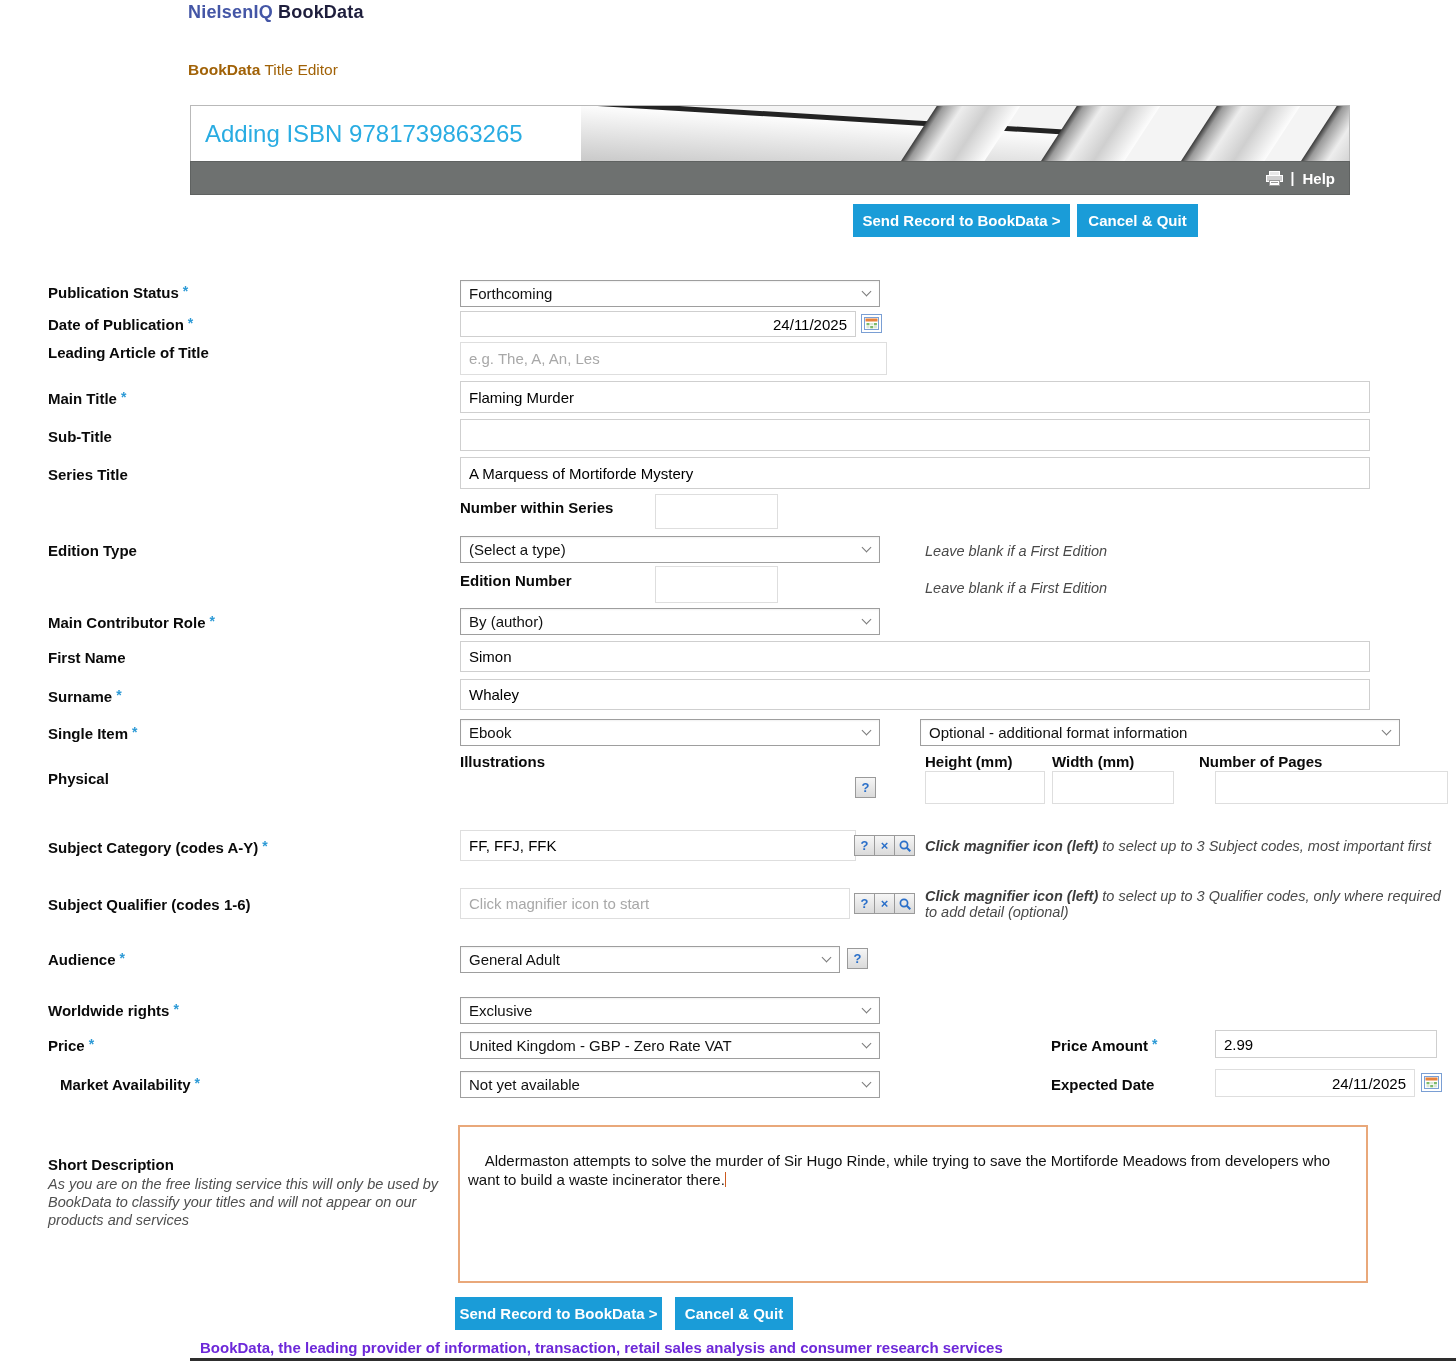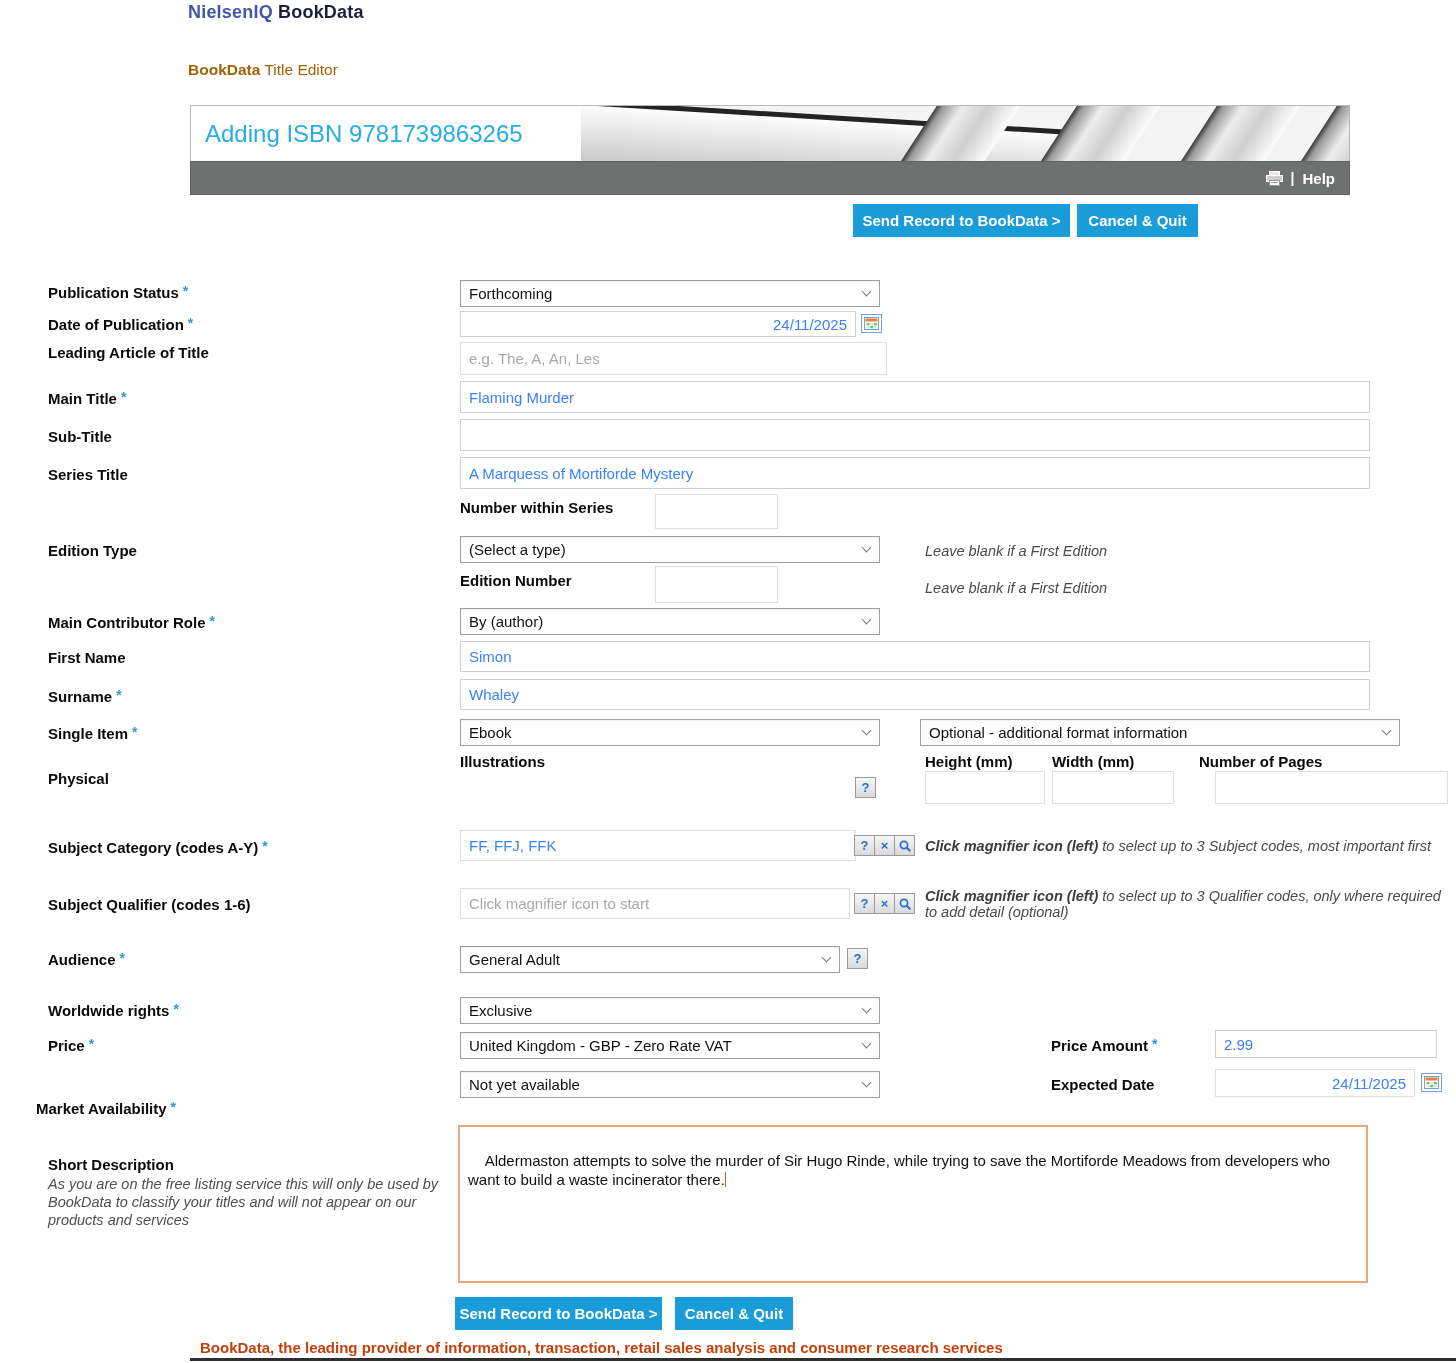--- a/index.html
+++ b/index.html
@@ -34,40 +34,40 @@
   .btn-cancel-bot { left:675px; top:1297px; width:118px; height:33px; }
 
   
   .lbl { font-size:15px; font-weight:bold; color:#0a0a0a; white-space:nowrap; }
   .req { color:#2d9ad6; font-weight:bold; margin-left:4px; position:relative; top:-2px; font-size:14px; }
 
   .sel { background:#fff; border:1px solid #9e9e9e; height:27px; display:flex; align-items:center; padding:0 22px 0 8px; font-size:15px; cursor:pointer; box-shadow:inset 0 1px 2px rgba(0,0,0,.06); }
   .sel .chev { position:absolute; right:9px; top:50%; width:7px; height:7px; margin-top:-6px; border-right:1.6px solid #7a7a7a; border-bottom:1.6px solid #7a7a7a; transform:rotate(45deg); }
   .sel .txt { overflow:hidden; white-space:nowrap; }
 
-  .inp { border:1px solid #cfcfcf; background:#fff; font-size:15px; padding:0 8px; color:#3b82f6; font-family:inherit; outline:none; }
+  .inp { border:1px solid #cfcfcf; background:#fff; font-size:15px; padding:0 8px; color:#000000; font-family:inherit; outline:none; }
   .inp::placeholder { color:#a8a8a8; }
   .inp.right { text-align:right; }
   .inp.lite { border-color:#dedede; }
 
   .sq { width:21px; height:21px; background:linear-gradient(#f6f6f6,#dadada); border:1px solid #9a9a9a; color:#2a6fc9; font-weight:bold; font-size:13px; display:flex; align-items:center; justify-content:center; cursor:pointer; }
   .sqgroup { display:flex; }
   .sqgroup .sq { margin-left:-1px; }
 
   .note { font-style:italic; color:#4a4a4a; font-size:14.5px; }
   .note b { color:#3c3c3c; }
 
   .cal { width:21px; height:19px; border:1px solid #7a9fd4; background:#fff; display:flex; align-items:center; justify-content:center; cursor:pointer; padding:0; }
 
   .fake-ta { left:458px; top:1125px; width:910px; height:158px; border:2px solid #e9a87a; background:#fff; font-size:15px; line-height:1.25; padding:6px 8px; white-space:pre-wrap; cursor:text; }
   .cursor { display:inline-block; width:1.5px; height:15px; background:#cc5a1e; vertical-align:-2px; }
 
   .helper { font-style:italic; color:#4f4f4f; font-size:14.5px; line-height:1.25; width:402px; }
 
-  .tagline { left:200px; top:1339px; font-size:15px; font-weight:bold; color:#c2410c; }
+  .tagline { left:200px; top:1339px; font-size:15px; font-weight:bold; color:#6d28d9; }
   .footline { left:190px; top:1358px; right:0; height:3px; background:#2e2e2e; }
 </style>
 </head>
 <body>
 
 <div id="page">
 
   <div class="abs logo">
     <span class="p1">NielsenIQ</span><span class="p2"> BookData</span>
   </div>
@@ -226,21 +226,21 @@
   </div>
 
   <div class="abs lbl" style="left:48px; top:1037px;"><span>Price</span><span class="req">*</span></div>
   <div class="abs sel" style="left:460px; top:1032px; width:420px;">
     <span class="txt">United Kingdom - GBP - Zero Rate VAT</span>
       <span class="chev"></span>
   </div>
   <div class="abs lbl" style="left:1051px; top:1037px;"><span>Price Amount</span><span class="req">*</span></div>
   <input class="abs inp" style="left: 1215px; top: 1030px; width: 222px; height: 28px;" value="2.99">
 
-  <div class="abs lbl" style="left:36px; top:1076px;margin-top:24px;"><span>Market Availability</span><span class="req">*</span></div>
+  <div class="abs lbl" style="left:60px; top:1076px;"><span>Market Availability</span><span class="req">*</span></div>
   <div class="abs sel" style="left:460px; top:1071px; width:420px;">
     <span class="txt">Not yet available</span>
       <span class="chev"></span>
   </div>
   <div class="abs lbl" style="left:1051px; top:1076px;">Expected Date</div>
   <input class="abs inp right lite" style="left: 1215px; top: 1069px; width: 200px; height: 28px;" value="24/11/2025">
   <button class="abs cal" style="left:1421px; top:1073px;">
     <svg width="15" height="13" viewBox="0 0 15 13">
         <rect x="0.5" y="0.5" width="14" height="12" fill="#fff" stroke="#7a9fd4"></rect>
         <rect x="1.5" y="1.5" width="12" height="3" fill="#e8823b"></rect>

